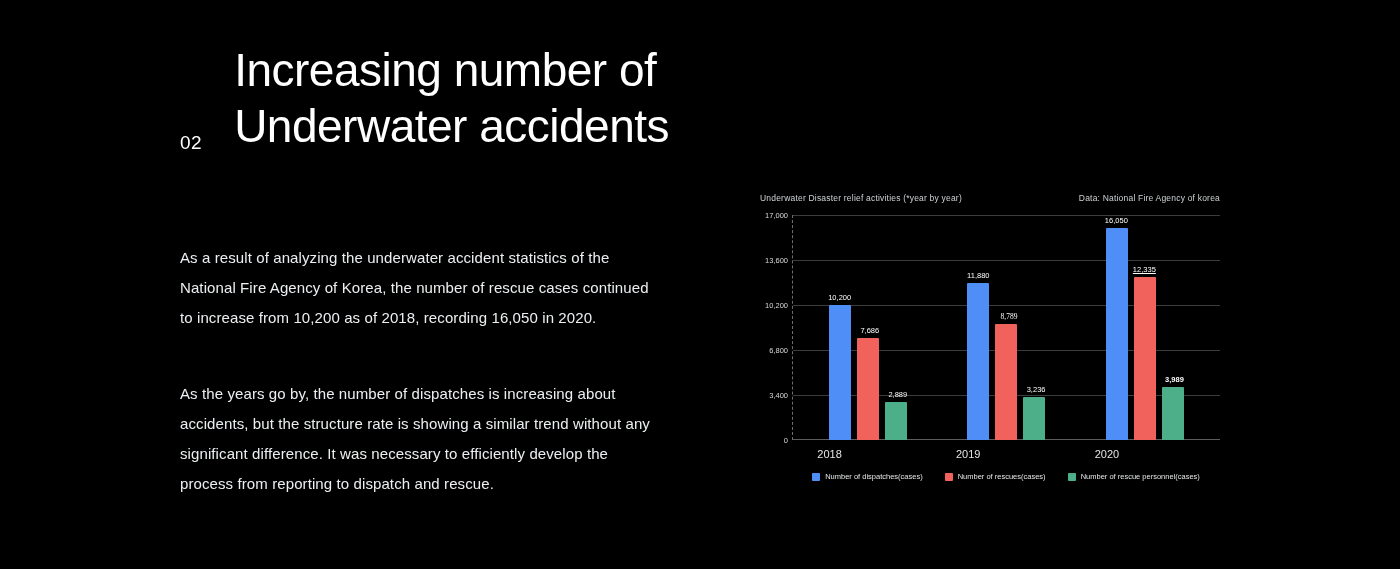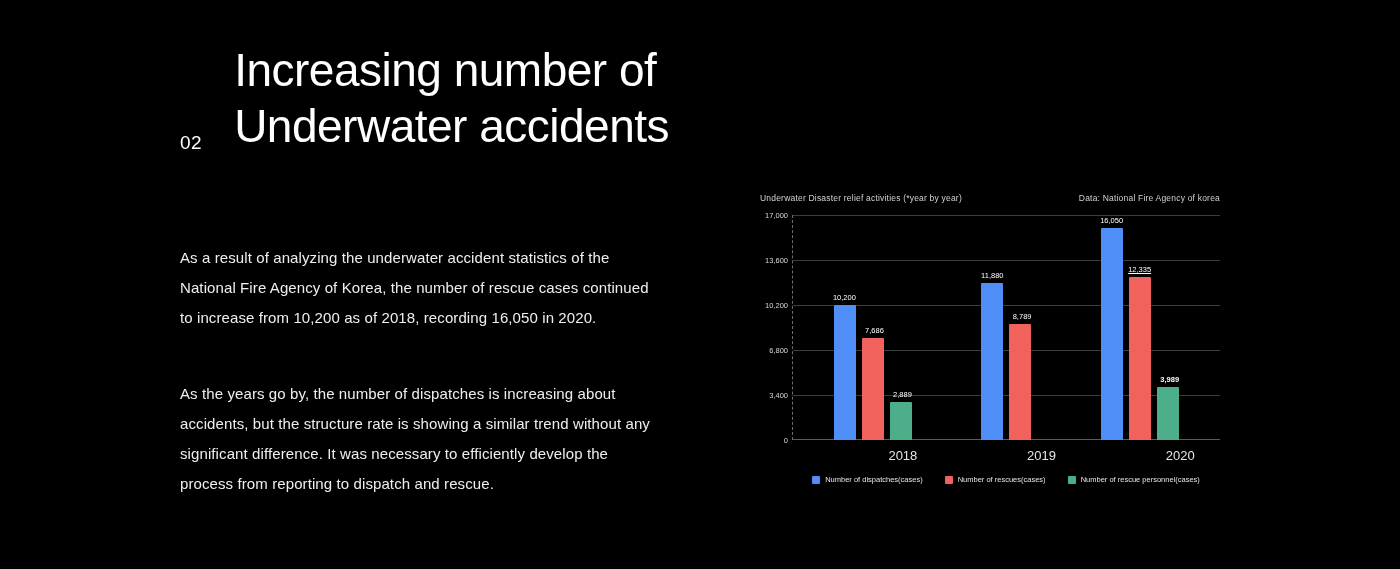--- a/index.html
+++ b/index.html
@@ -141,24 +141,24 @@
 
   .x-labels {
     position: relative;
     display: flex;
     justify-content: space-around;
     margin-left: 32px;
     padding: 0 6px;
     margin-top: 8px;
   }
   .x-label {
-    font-size: 13px;
+    font-size: 11px;
     color: #e3e5e7;
     width: 100px;
-    text-align: right;
+    text-align: left;
   }
 
   .legend {
     display: flex;
     justify-content: center;
     gap: 22px;
     margin-top: 12px;
     margin-left: 32px;
   }
   .legend-item {
@@ -230,22 +230,26 @@
               <div class="bar-value" style="bottom: 16.9941%; padding-left: 48px;">2,889</div>
               <div class="bar" style="height: 16.9941%; background: rgb(76, 175, 138);"></div>
             </div>
           </div>
           <div class="group">
             <div class="bar-holder">
               <div class="bar-value" style="bottom: 69.8824%;">11,880</div>
               <div class="bar" style="height: 69.8824%; background: rgb(79, 142, 247);"></div>
             </div>
             <div class="bar-holder">
-              <div class="bar-value" style="bottom: 51.7%;">8,789</div>
+              <div class="bar-value" style="bottom: 51.7%; font-family: Liberation Serif, serif;">8,789</div>
               <div class="bar" style="height: 51.7%; background: rgb(242, 98, 92);"></div>
+            </div>
+            <div class="bar-holder">
+              <div class="bar-value" style="bottom: 19.0353%;">3,236</div>
+              <div class="bar" style="height: 19.0353%; background: rgb(76, 175, 138);"></div>
             </div>
           </div>
           <div class="group">
             <div class="bar-holder">
               <div class="bar-value" style="bottom: 94.4118%;">16,050</div>
               <div class="bar" style="height: 94.4118%; background: rgb(79, 142, 247);"></div>
             </div>
             <div class="bar-holder">
               <div class="bar-value" style="bottom: 72.5588%; text-decoration: underline;">12,335</div>
               <div class="bar" style="height: 72.5588%; background: rgb(242, 98, 92);"></div>

